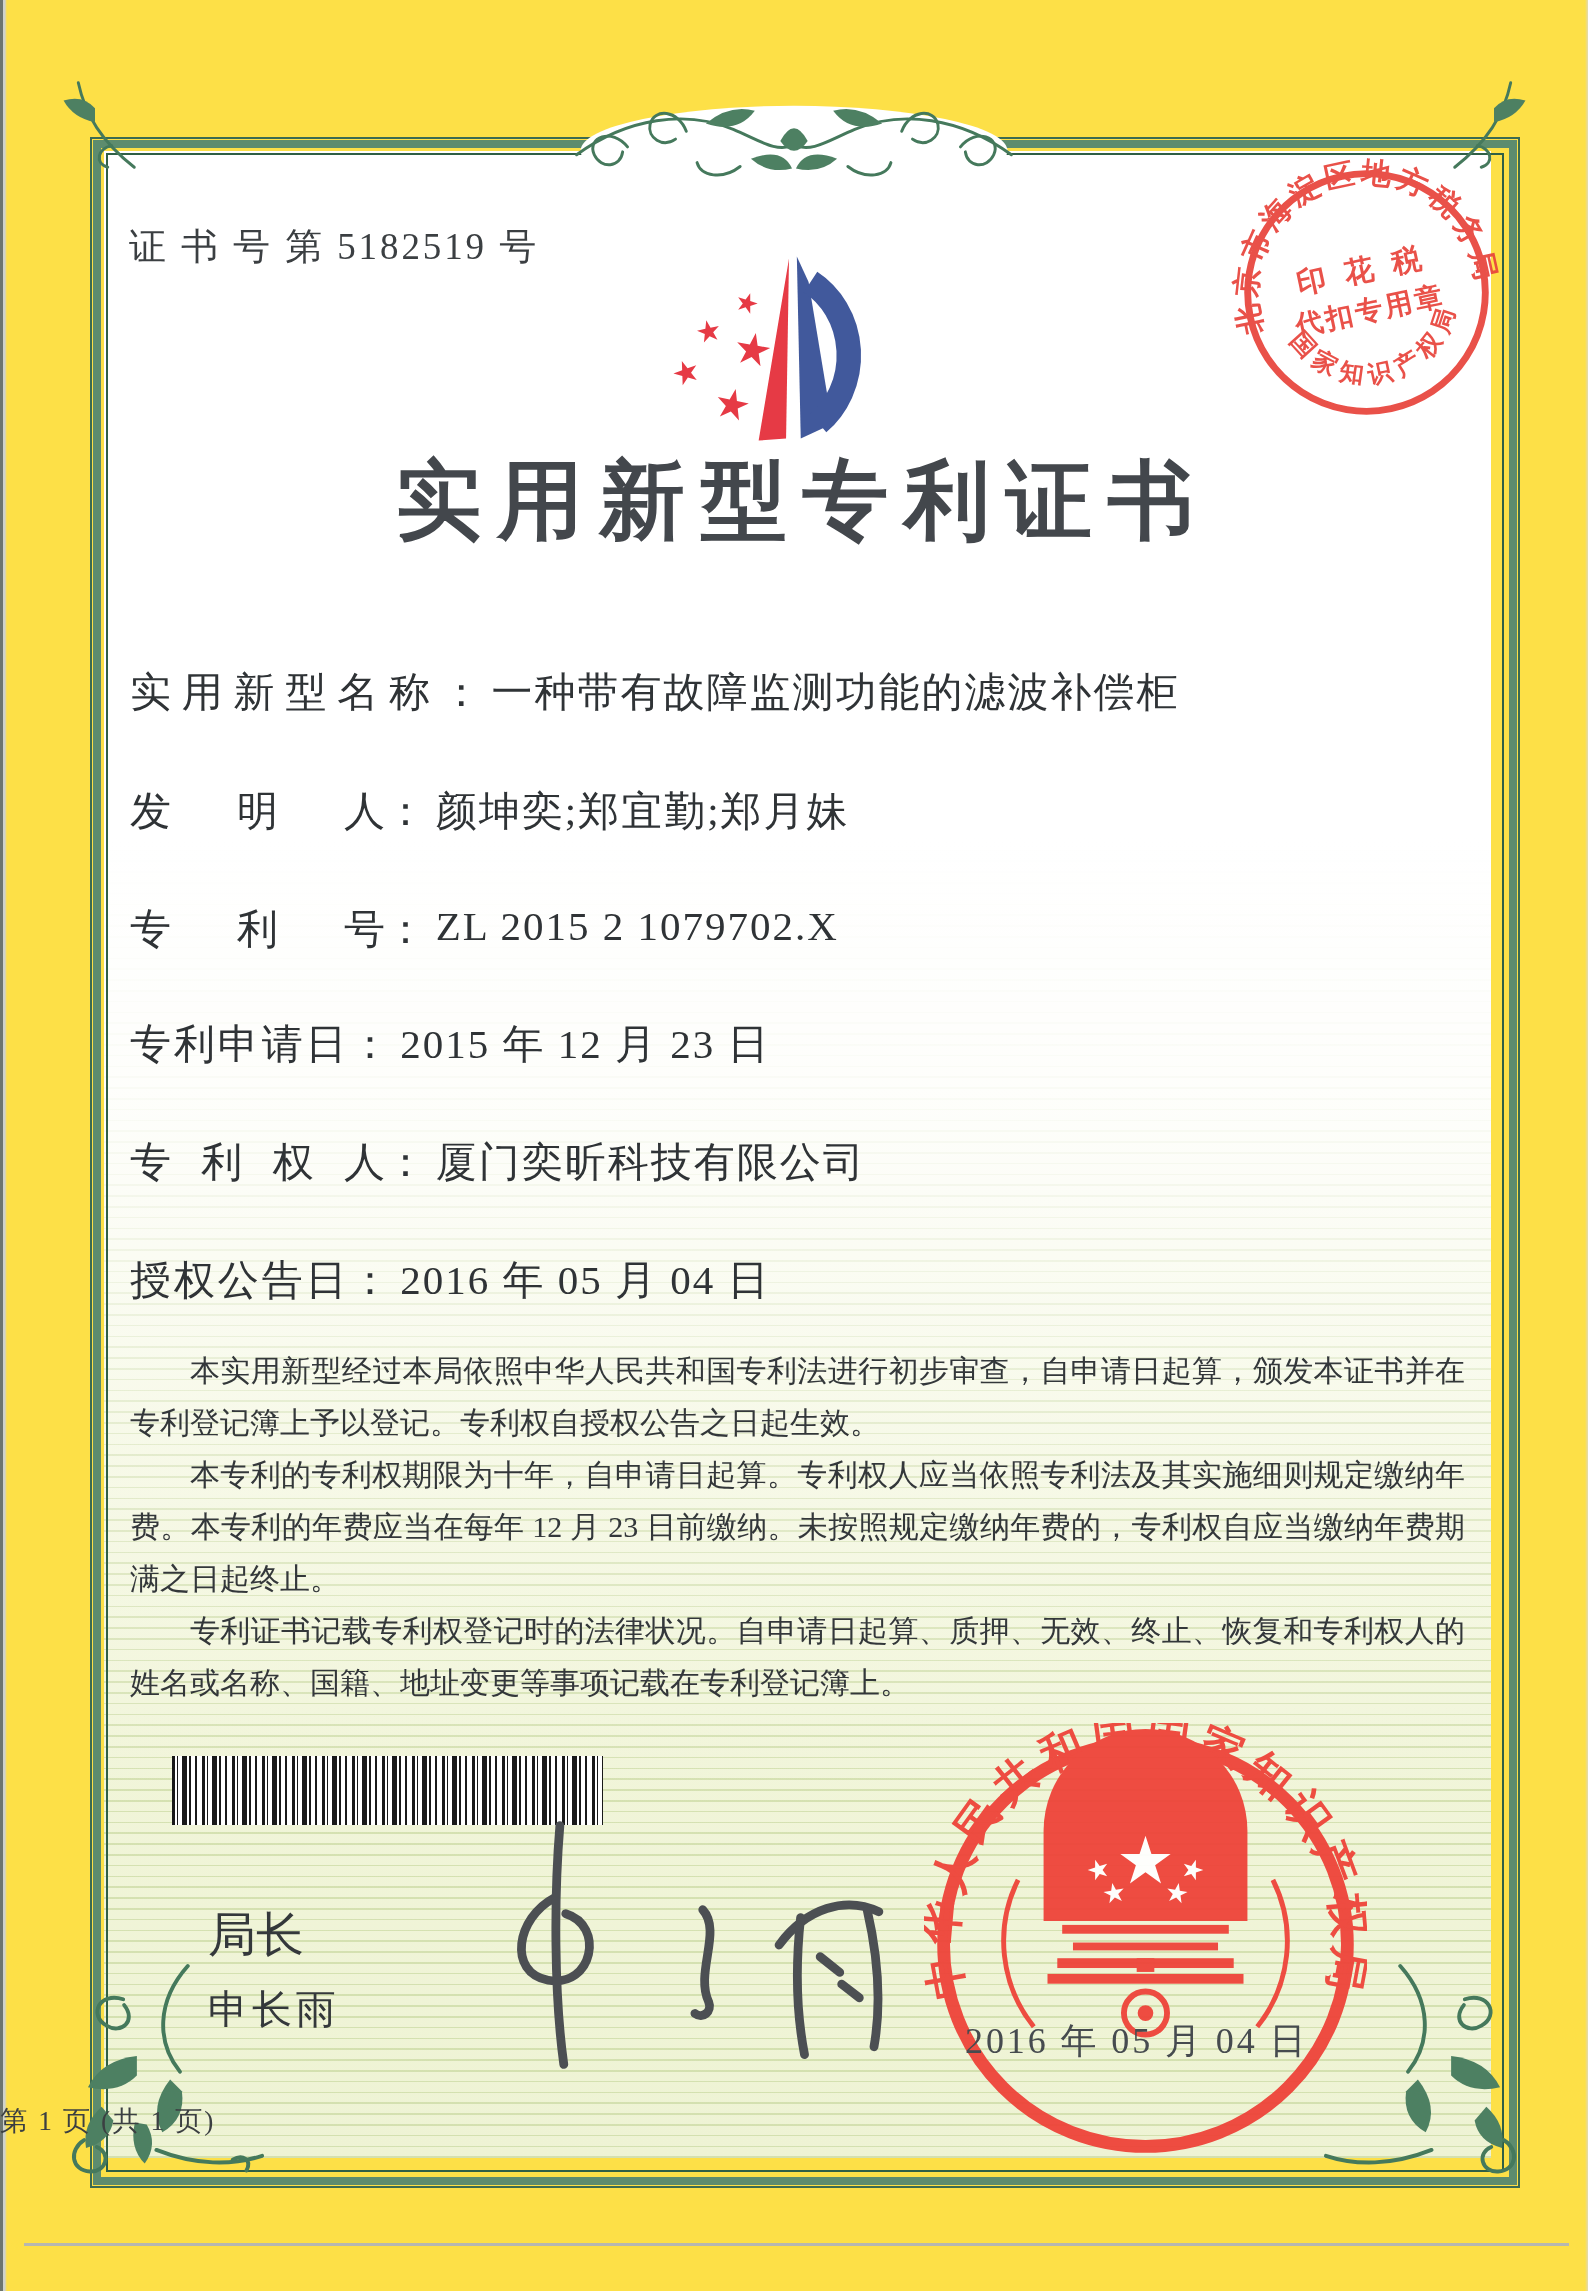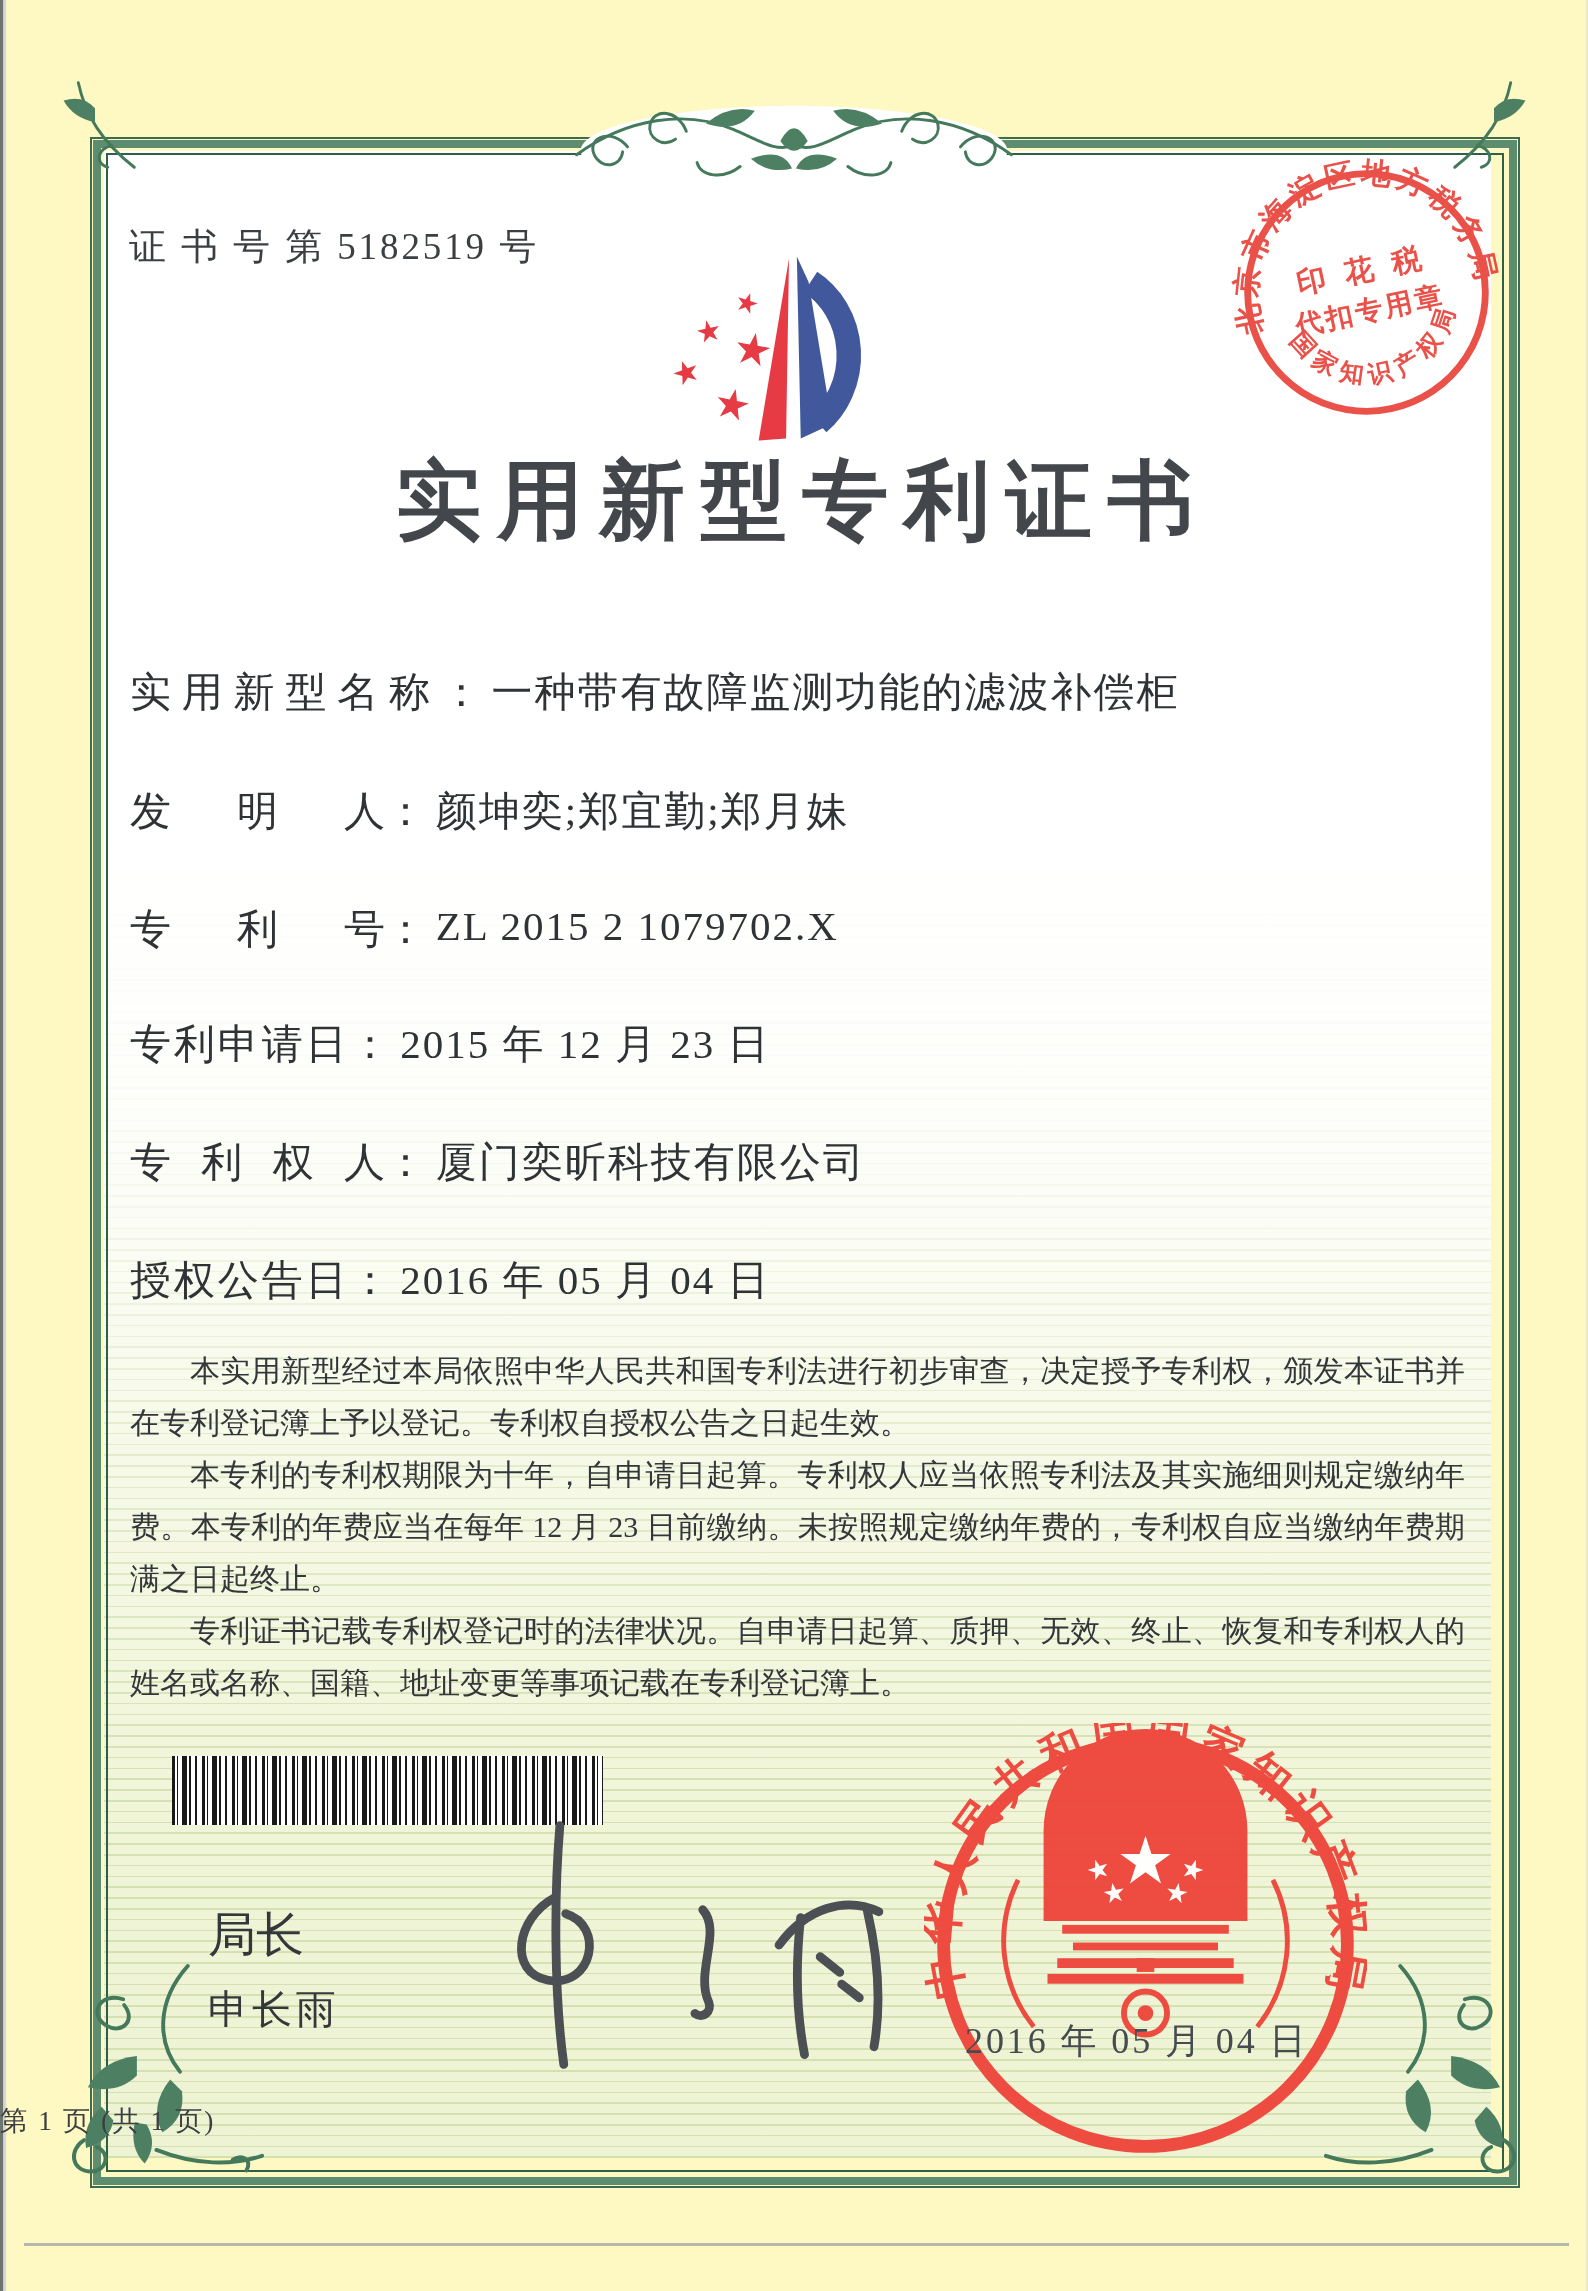--- a/index.html
+++ b/index.html
@@ -1,18 +1,18 @@
 <!DOCTYPE html>
 <html><head>
 <meta charset="utf-8">
 <style>
   html,body{margin:0;padding:0;background:#ffffff;}
   .sheet{
     position:relative;width:1589px;height:2292px;overflow:hidden;
-    background:#fef9c3;
+    background:#fde047;
     font-family:"Liberation Serif","DejaVu Serif",serif;
     color:#33373a;
   }
   
   .scan-left{position:absolute;left:0;top:0;width:6.9px;height:100%;
     background:linear-gradient(90deg,#6d756f 0 2.9px,#cfd2cc 2.9px 4.9px,rgba(0,0,0,0) 6.9px);}
   .scan-bottom{position:absolute;left:23.5px;right:19.6px;top:2243px;height:2.9px;background:#b7b7b0;}
   .scan-right{position:absolute;right:0;top:0;width:3.9px;height:100%;background:linear-gradient(270deg,#d8d8d2,rgba(0,0,0,0));}
 
   
@@ -191,21 +191,21 @@
       <span class="flabel sp3">专利申请日</span><span class="fcolon">：</span><span class="fvalue">2015 年 12 月 23 日</span>
     </div>
     <div class="field" style="top:1135px">
       <span class="flabel just">专利权人</span><span class="fcolon">：</span><span class="fvalue">厦门奕昕科技有限公司</span>
     </div>
     <div class="field" style="top:1253px">
       <span class="flabel sp3">授权公告日</span><span class="fcolon">：</span><span class="fvalue">2016 年 05 月 04 日</span>
     </div>
 
     <div class="paras">
-      <p>本实用新型经过本局依照中华人民共和国专利法进行初步审查，决定授予专利权，颁发本证书并在专利登记簿上予以登记。专利权自授权公告之日起生效。</p>
+      <p>本实用新型经过本局依照中华人民共和国专利法进行初步审查，自申请日起算，颁发本证书并在专利登记簿上予以登记。专利权自授权公告之日起生效。</p>
       <p>本专利的专利权期限为十年，自申请日起算。专利权人应当依照专利法及其实施细则规定缴纳年费。本专利的年费应当在每年 12 月 23 日前缴纳。未按照规定缴纳年费的，专利权自应当缴纳年费期满之日起终止。</p>
       <p>专利证书记载专利权登记时的法律状况。自申请日起算、质押、无效、终止、恢复和专利权人的姓名或名称、国籍、地址变更等事项记载在专利登记簿上。</p>
     </div>
 
     <div class="barcode"></div>
 
     <div class="signer-title">局长</div>
     <div class="signer-name">申长雨</div>
 
     <svg class="signature" viewBox="0 0 480 280">

